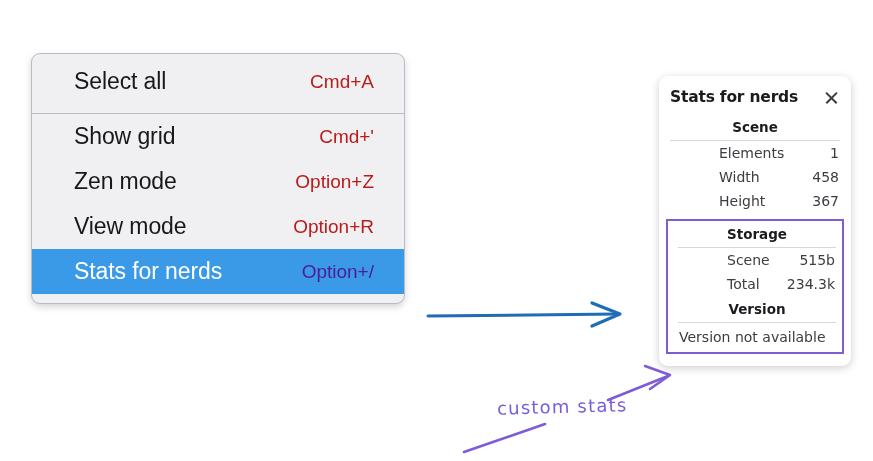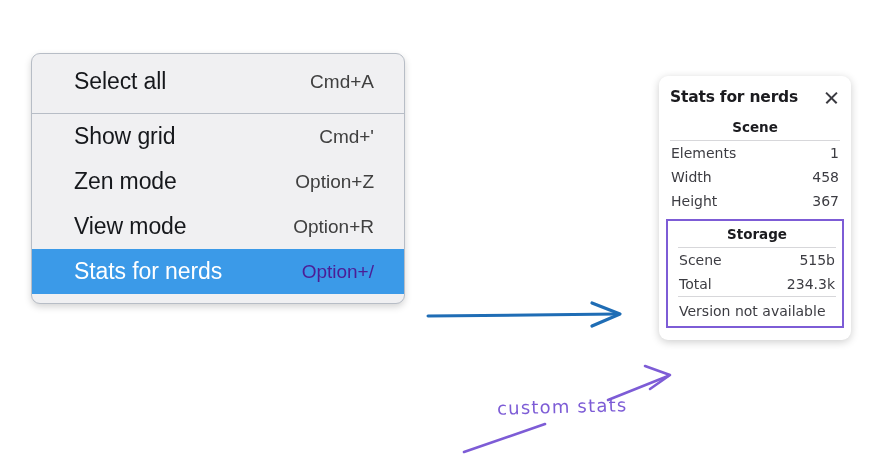--- a/index.html
+++ b/index.html
@@ -56,21 +56,21 @@
     cursor: default;
   }
   .menu-item .label {
     font-size: 23px;
     color: #16181c;
     letter-spacing: -0.1px;
     white-space: nowrap;
   }
   .menu-item .shortcut {
     font-size: 19px;
-    color: #404040;
+    color: #b91c1c;
     white-space: nowrap;
   }
   .menu-item.selected {
     background: #3b9ae8;
   }
   .menu-item.selected .label {
     color: #ffffff;
   }
   .menu-item.selected .shortcut {
     color: #4c1d95;
@@ -134,21 +134,21 @@
     margin: 0 2px 0 2px;
   }
   .stat-row {
     display: flex;
     align-items: center;
     justify-content: space-between;
     font-size: 14px;
     color: #3c3c42;
     padding: 4px 3px 4px 3px;
   }
-  .stat-row .k { white-space: nowrap; }
+  .stat-row .k { white-space: nowrap; margin-left: 48px; }
   .stat-row .v { white-space: nowrap; }
   .stat-note {
     font-size: 14px;
     color: #3c3c42;
     padding: 6px 3px 2px 3px;
     white-space: nowrap;
   }
 
   
   .custom-box {
@@ -248,20 +248,21 @@
           <span class="k">Scene</span>
           <span class="v">515b</span>
         </div>
         <div class="stat-row">
           <span class="k">Total</span>
           <span class="v">234.3k</span>
         </div>
       </div>
 
       <div>
+        <div class="section-title">Version</div>
         <div class="section-rule"></div>
         <div class="stat-note">Version not available</div>
       </div>
 
     </div>
 
   </div>
 
   <svg class="annot-svg" viewBox="0 0 873 461" xmlns="http://www.w3.org/2000/svg">
 

